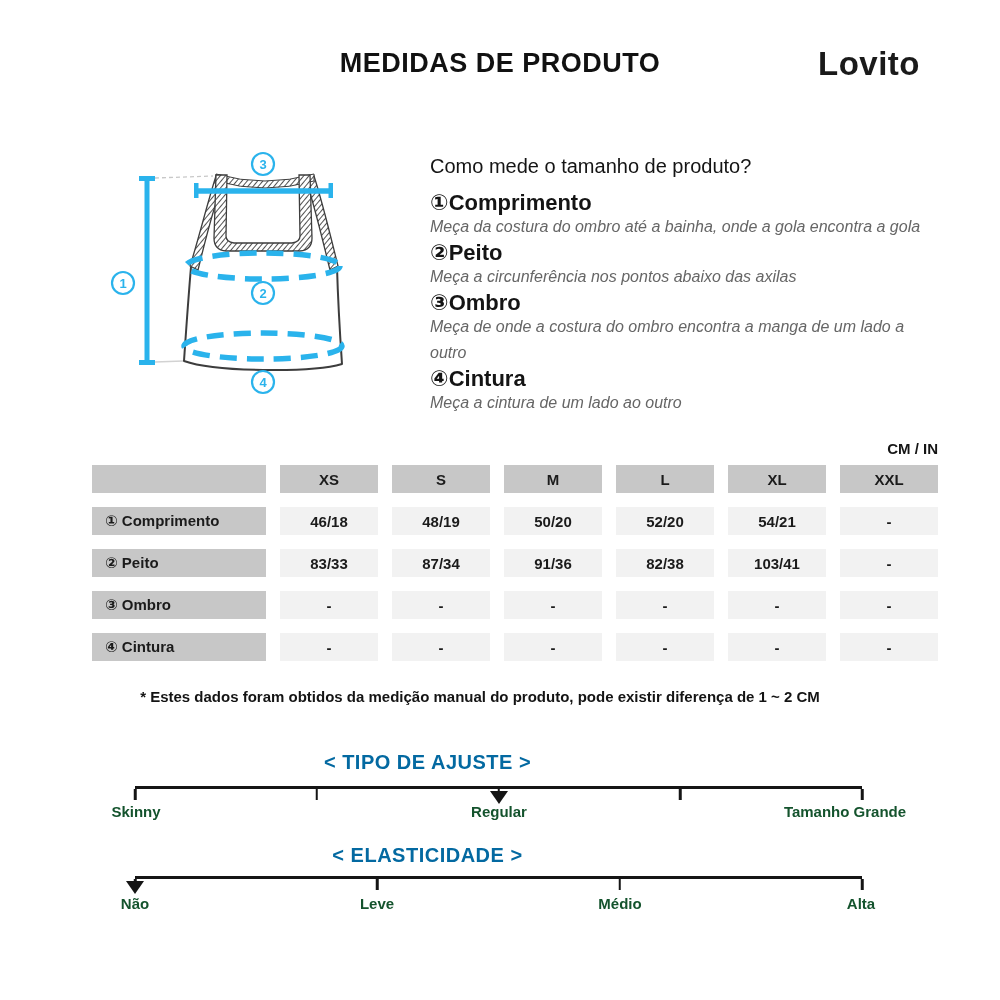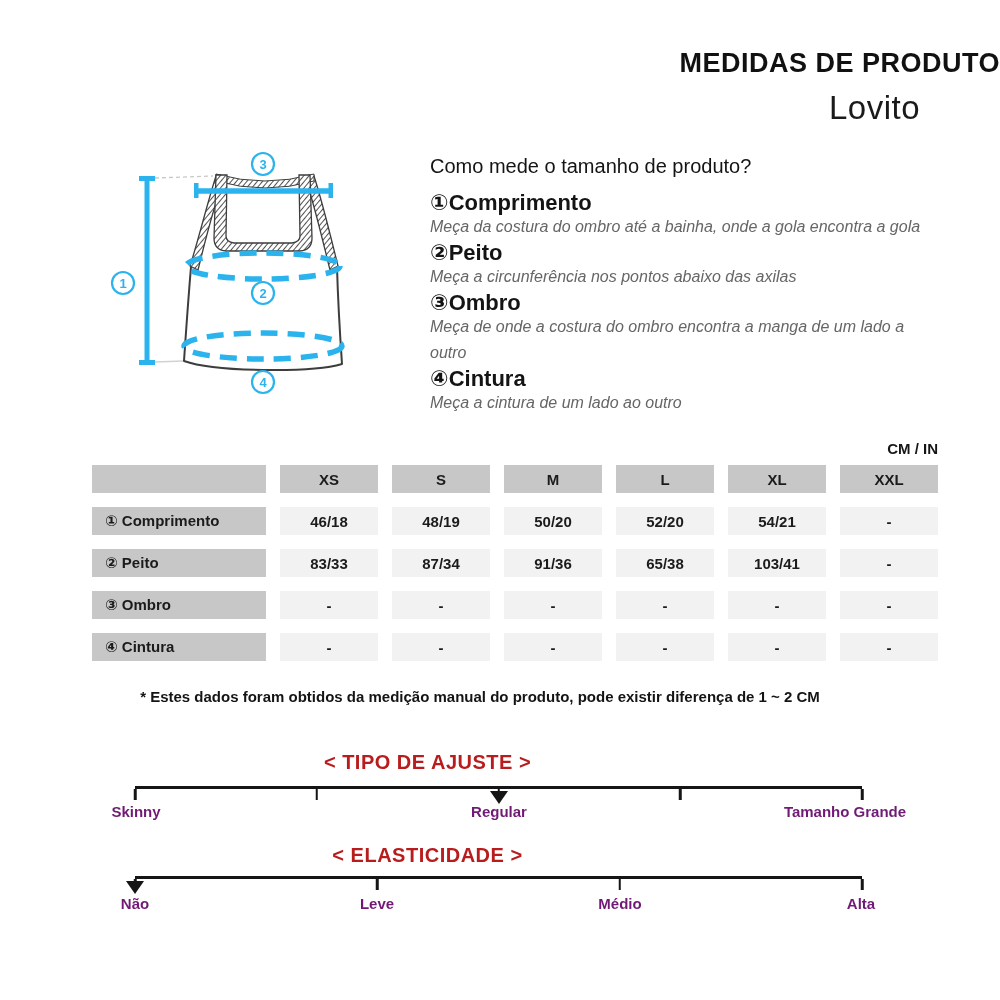--- a/index.html
+++ b/index.html
@@ -1,23 +1,23 @@
 <!DOCTYPE html>
 <html><head>
 <meta charset="utf-8">
 <style>
   * { margin:0; padding:0; box-sizing:border-box; }
   html,body { width:1000px; height:1000px; background:#ffffff; overflow:hidden;
     font-family:"Liberation Sans","DejaVu Sans",sans-serif; color:#151515; }
   .abs { position:absolute; }
 
   
-  .title { top:48px; left:0; width:1000px; text-align:right;
+  .title { top:48px; left:0; width:1000px; text-align:center;
     font-size:27px; font-weight:800; letter-spacing:.5px; color:#111; }
-  .logo { top:45px; right:80px; font-size:33px; font-weight:400; color:#1a1a1a; letter-spacing:.5px;margin-top:44px; }
+  .logo { top:45px; right:80px; font-size:33px; font-weight:700; color:#1a1a1a; letter-spacing:.5px; }
 
   
   .guide { left:430px; top:155px; width:508px; }
   .guide h2 { font-size:20px; font-weight:400; color:#141414; margin-bottom:13px; }
   .g-label { font-size:22px; font-weight:800; color:#141414; line-height:23px; }
   .g-desc { font-size:16px; color:#666666; line-height:26px; margin-bottom:1px;font-style:italic; }
 
   
   .units { top:440px; right:62px; font-size:15px; font-weight:800; }
 
@@ -29,28 +29,28 @@
     font-size:15px; font-weight:800; color:#1b1b1b; background:#f2f2f2; }
   .cell.head, .cell.label { background:#c7c7c7; }
   .cell.label { justify-content:flex-start; padding-left:13px; }
 
   
   .disclaimer { top:688px; left:0; width:960px; text-align:center;
     font-size:15px; font-weight:800; color:#141414; }
 
   
   .s-heading { left:0; width:855px; text-align:center; font-size:20px;
-    font-weight:800; letter-spacing:.5px; color:#b91c1c; }
+    font-weight:800; letter-spacing:.5px; color:#0369a1; }
   .s-line { left:135px; width:727px; height:0; border-top:3px solid #151515; }
   .tick { position:absolute; top:0; width:2.5px; height:11px; background:#151515; transform:translateX(-50%); }
   .tri { position:absolute; top:2px; width:0; height:0; transform:translateX(-50%);
     border-left:9px solid transparent; border-right:9px solid transparent;
     border-top:13px solid #151515; }
   .s-label { position:absolute; transform:translateX(-50%); white-space:nowrap;
-    font-size:15px; font-weight:800; color:#701a75; }
+    font-size:15px; font-weight:800; color:#14532d; }
 </style>
 </head>
 <body>
 
 <div class="abs title">MEDIDAS DE PRODUTO</div>
 <div class="abs logo">Lovito</div>
 
 <svg class="abs" style="left:95px; top:150px;" width="260" height="250" viewBox="0 0 260 250">
   <defs>
     <pattern id="hatch" width="4" height="4" patternUnits="userSpaceOnUse" patternTransform="rotate(40)">
@@ -120,21 +120,21 @@
   <div class="cell">48/19</div>
   <div class="cell">50/20</div>
   <div class="cell">52/20</div>
   <div class="cell">54/21</div>
   <div class="cell">-</div>
 
   <div class="cell label">② Peito</div>
   <div class="cell">83/33</div>
   <div class="cell">87/34</div>
   <div class="cell">91/36</div>
-  <div class="cell">65/38</div>
+  <div class="cell">82/38</div>
   <div class="cell">103/41</div>
   <div class="cell">-</div>
 
   <div class="cell label">③ Ombro</div>
   <div class="cell">-</div>
   <div class="cell">-</div>
   <div class="cell">-</div>
   <div class="cell">-</div>
   <div class="cell">-</div>
   <div class="cell">-</div>

